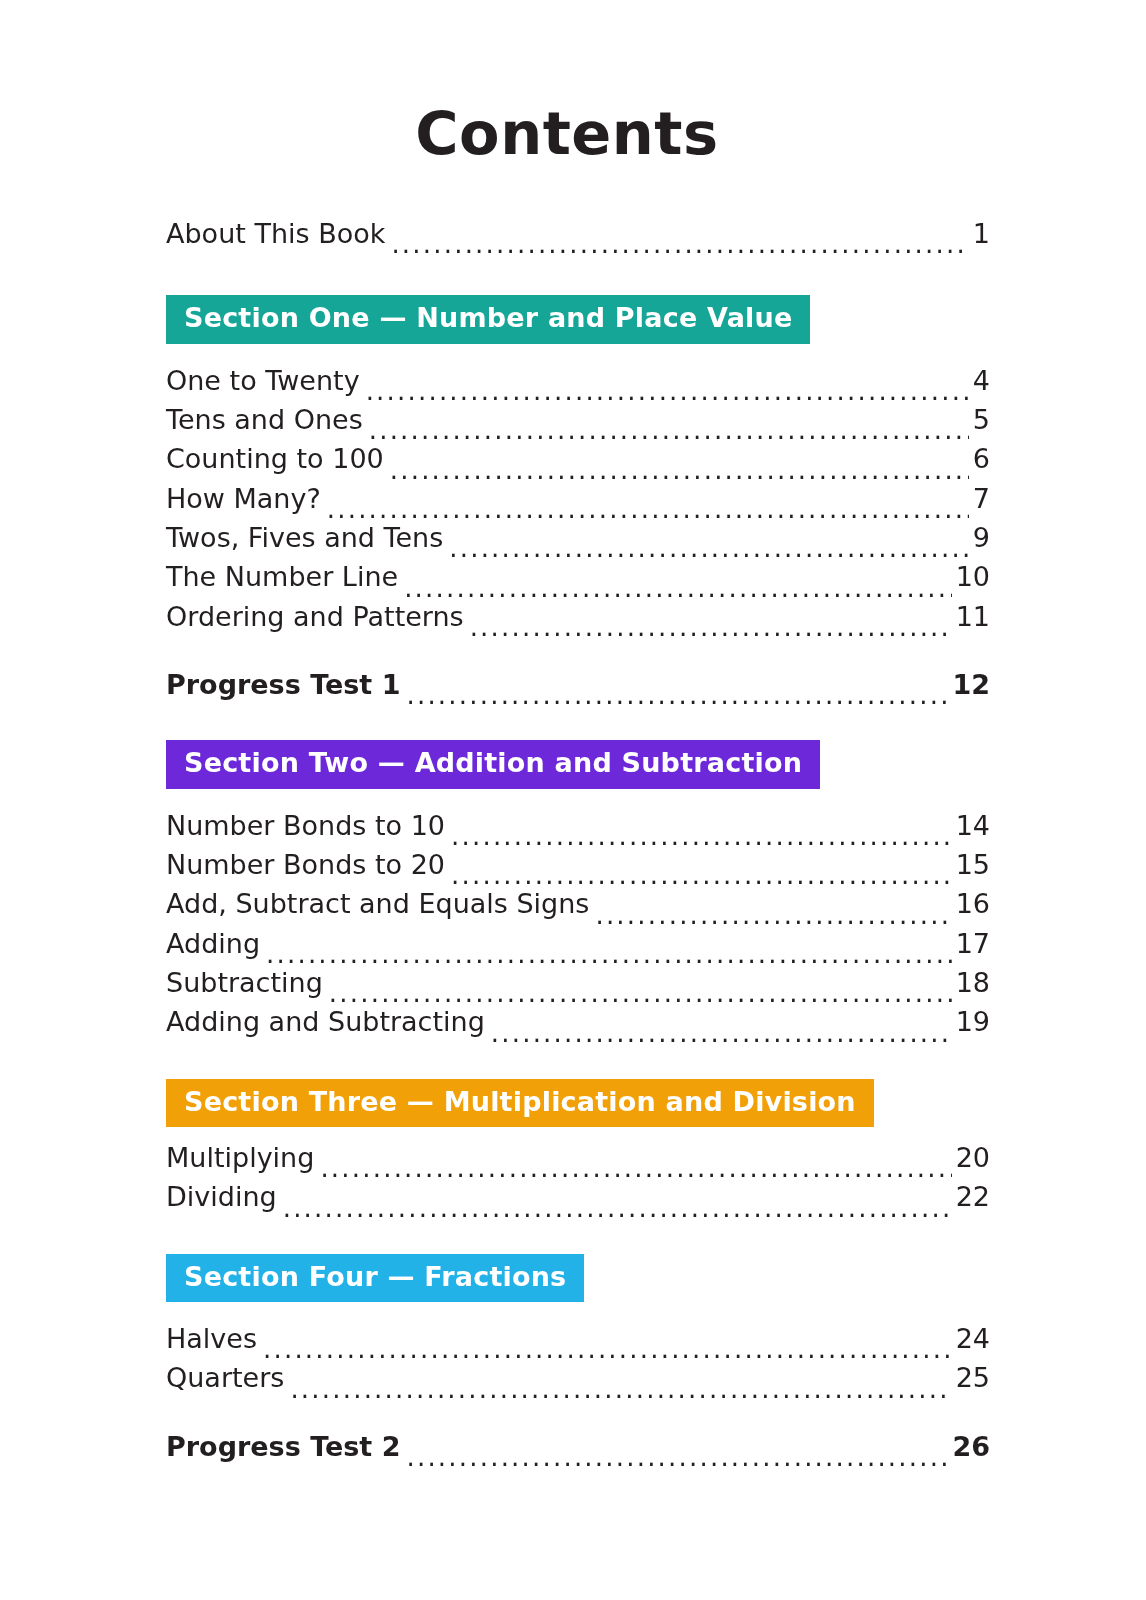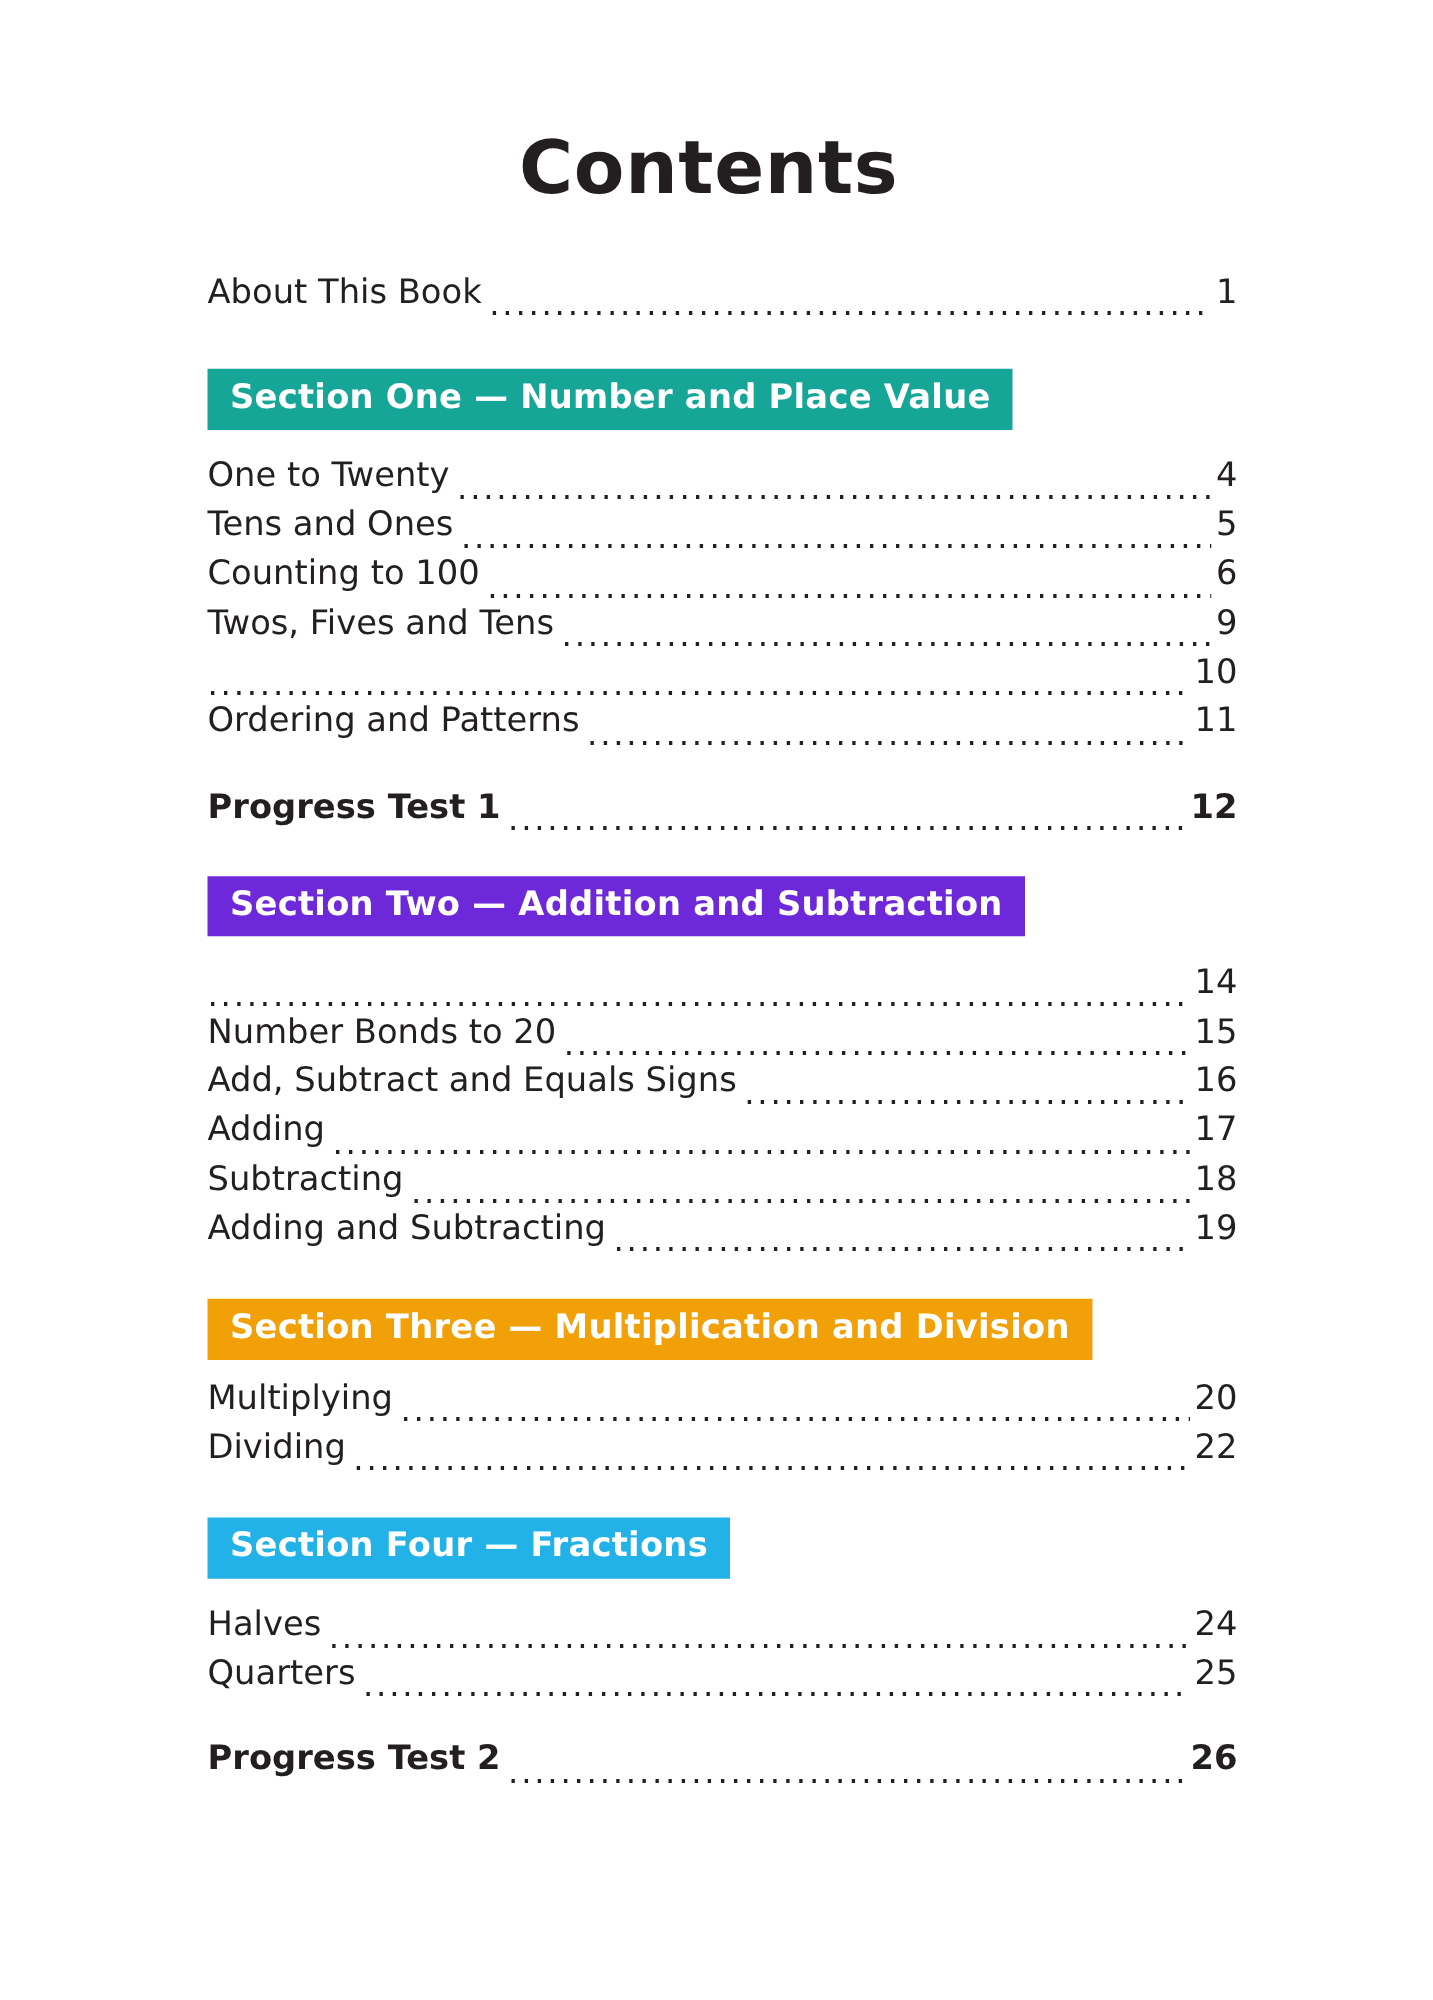--- a/index.html
+++ b/index.html
@@ -123,45 +123,52 @@
           <span class="label">Tens and Ones</span>
           <span class="leader"></span>
           <span class="page-num">5</span>
         </div>
         <div class="row">
           <span class="label">Counting to 100</span>
           <span class="leader"></span>
           <span class="page-num">6</span>
         </div>
         <div class="row">
+          <span class="label">How Many?</span>
+          <span class="leader"></span>
+          <span class="page-num">7</span>
+        </div>
+        <div class="row">
           <span class="label">Twos, Fives and Tens</span>
           <span class="leader"></span>
           <span class="page-num">9</span>
         </div>
         <div class="row">
+          <span class="label">The Number Line</span>
           <span class="leader"></span>
           <span class="page-num">10</span>
         </div>
         <div class="row">
           <span class="label">Ordering and Patterns</span>
           <span class="leader"></span>
           <span class="page-num">11</span>
         </div>
       </div>
       <div class="row bold spaced-top">
         <span class="label">Progress Test 1</span>
         <span class="leader"></span>
         <span class="page-num">12</span>
       </div>
     </div>
 
     <div class="block">
       <div class="section-bar" style="background:#6d28d9;">Section Two — Addition and Subtraction</div>
       <div class="entry-list">
         <div class="row">
+          <span class="label">Number Bonds to 10</span>
           <span class="leader"></span>
           <span class="page-num">14</span>
         </div>
         <div class="row">
           <span class="label">Number Bonds to 20</span>
           <span class="leader"></span>
           <span class="page-num">15</span>
         </div>
         <div class="row">
           <span class="label">Add, Subtract and Equals Signs</span>

